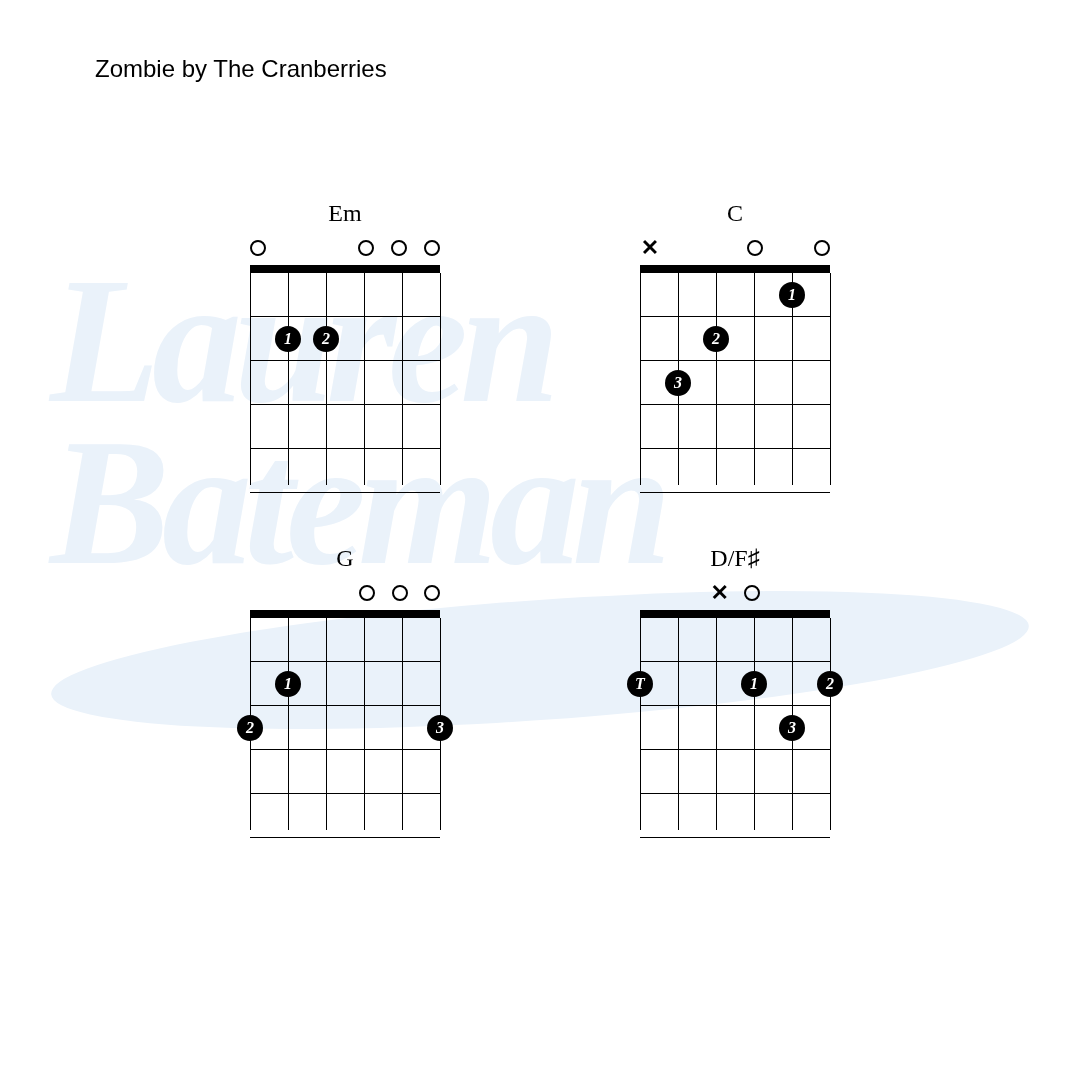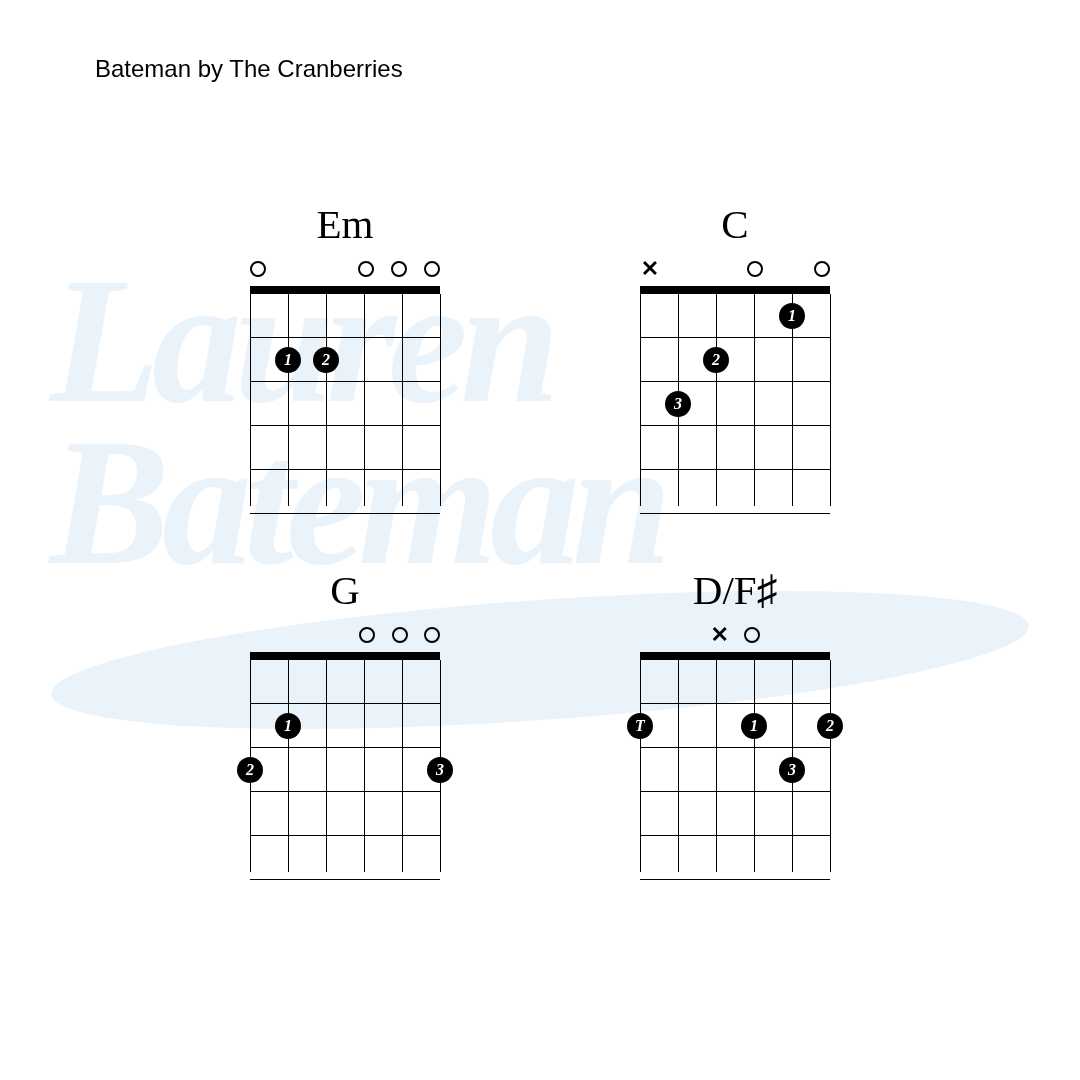--- a/index.html
+++ b/index.html
@@ -54,21 +54,21 @@
       grid-template-rows: 1fr 1fr;
       gap: 60px 100px;
       z-index: 1;
     }
     .chord {
       display: flex;
       flex-direction: column;
       align-items: center;
     }
     .chord-name {
-      font-size: 41px;
+      font-size: 24px;
       font-family: 'Times New Roman', serif;
       margin-bottom: 10px;
     }
     .markers-row {
       display: flex;
       width: 190px;
       justify-content: space-between;
       margin-bottom: 4px;
       height: 24px;
     }
@@ -124,21 +124,21 @@
       font-style: italic;
       display: flex;
       align-items: center;
       justify-content: center;
       font-family: 'Times New Roman', serif;
     }
   </style>
 </head>
 <body>
 
-<div class="title">Bateman by The Cranberries</div>
+<div class="title">Zombie by The Cranberries</div>
 
 <div class="watermark">
   <span>Lauren<br>Bateman</span>
   <div class="swoosh"></div>
 </div>
 
 <div class="chord-grid" id="chord-grid">
     <div class="chord">
       <div class="chord-name">Em</div>
       <div class="markers-row">

